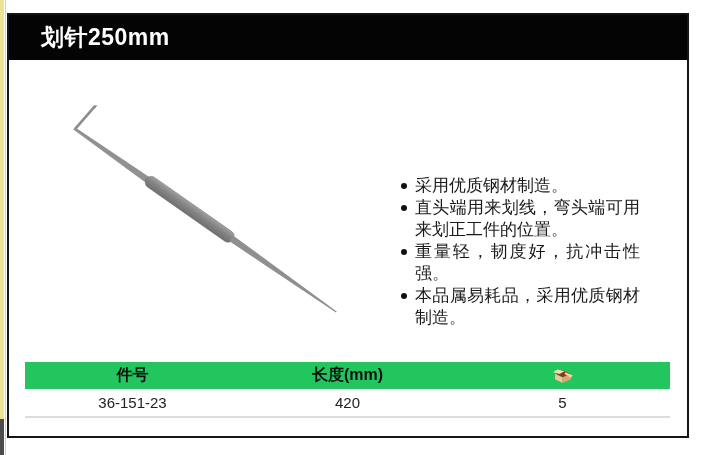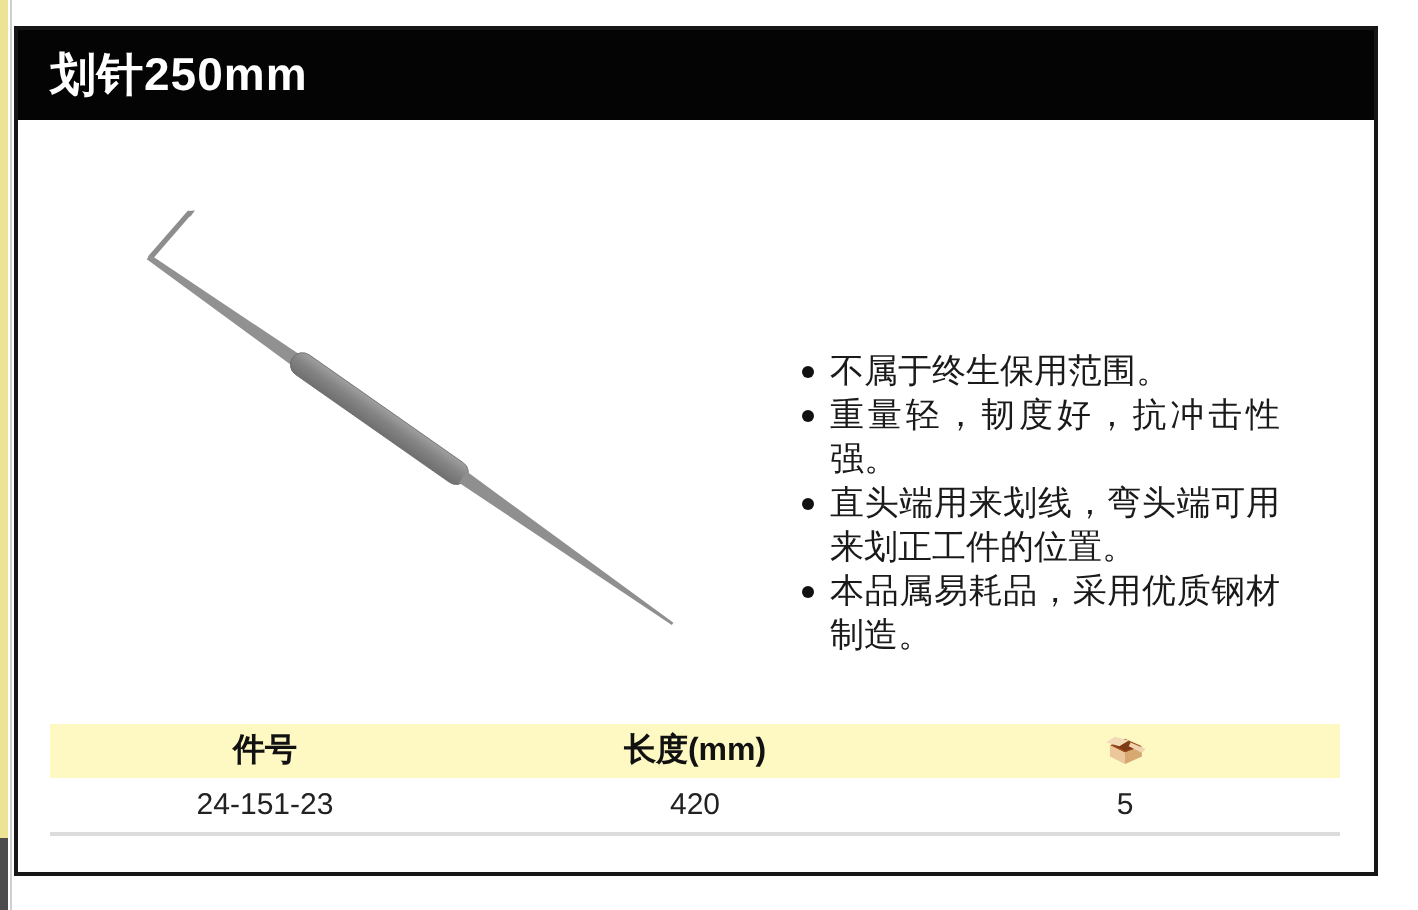--- a/index.html
+++ b/index.html
@@ -27,21 +27,21 @@
   }
 
   .titlebar {
     position: absolute;
     left: 0; top: 0; right: 0;
     height: 45px;
     background: #040404;
   }
   .titlebar .title {
     display: block;
-    padding-left: 16px;
+    padding-left: 32px;
     line-height: 45px;
     font-size: 23px;
     font-weight: bold;
     color: #ffffff;
     letter-spacing: 0.5px;
   }
 
   .product-image {
     position: absolute;
     left: 46px; top: 77px;
@@ -73,21 +73,21 @@
   .spec-table {
     position: absolute;
     left: 16px; top: 347px;
     width: 645px;
     border-collapse: collapse;
     table-layout: fixed;
     text-align: center;
   }
   .spec-table th {
     height: 27px;
-    background: #fef9c3;
+    background: #22c55e;
     font-size: 16px;
     font-weight: bold;
     color: #111111;
     vertical-align: middle;
   }
   .spec-table td {
     height: 28px;
     font-size: 15px;
     color: #222222;
     vertical-align: middle;
@@ -124,23 +124,23 @@
 
       <g transform="rotate(35 20 37)">
         <polygon points="19,35.6 111,33.6 111,40.4 19,38.4" fill="#919191"></polygon>
         <rect x="107" y="31" width="106" height="12" rx="6" fill="url(#gripGrad)" stroke="#6a6a6a" stroke-width="0.4"></rect>
         <polygon points="211,33.6 339,36.3 339,37.7 211,40.4" fill="#8f8f8f"></polygon>
       </g>
     </svg>
   </div>
 
   <ul class="features">
-    <li><span class="dot"></span><span>不属于终生保用范围。</span></li>
+    <li><span class="dot"></span><span>采用优质钢材制造。</span></li>
+    <li><span class="dot"></span><span>直头端用来划线，弯头端可用来划正工件的位置。</span></li>
     <li><span class="dot"></span><span>重量轻，韧度好，抗冲击性强。</span></li>
-    <li><span class="dot"></span><span>直头端用来划线，弯头端可用来划正工件的位置。</span></li>
     <li><span class="dot"></span><span>本品属易耗品，采用优质钢材制造。</span></li>
   </ul>
 
   <table class="spec-table">
     <thead>
       <tr>
         <th>件号</th>
         <th>长度(mm)</th>
         <th>
           <span class="carton">
@@ -151,20 +151,20 @@
               <polygon points="3,6 3,12 11,16 11,10" fill="#ecc79c"></polygon>
               <polygon points="11,10 20,6.5 20,12 11,16" fill="#d8a871"></polygon>
               <polygon points="14,4.5 22,8 20,10 13,6.5" fill="#f0d5b0"></polygon>
             </svg>
           </span>
         </th>
       </tr>
     </thead>
     <tbody>
       <tr>
-        <td>24-151-23</td>
+        <td>36-151-23</td>
         <td>420</td>
         <td>5</td>
       </tr>
     </tbody>
   </table>
 
 </div>
 
 </body></html>

